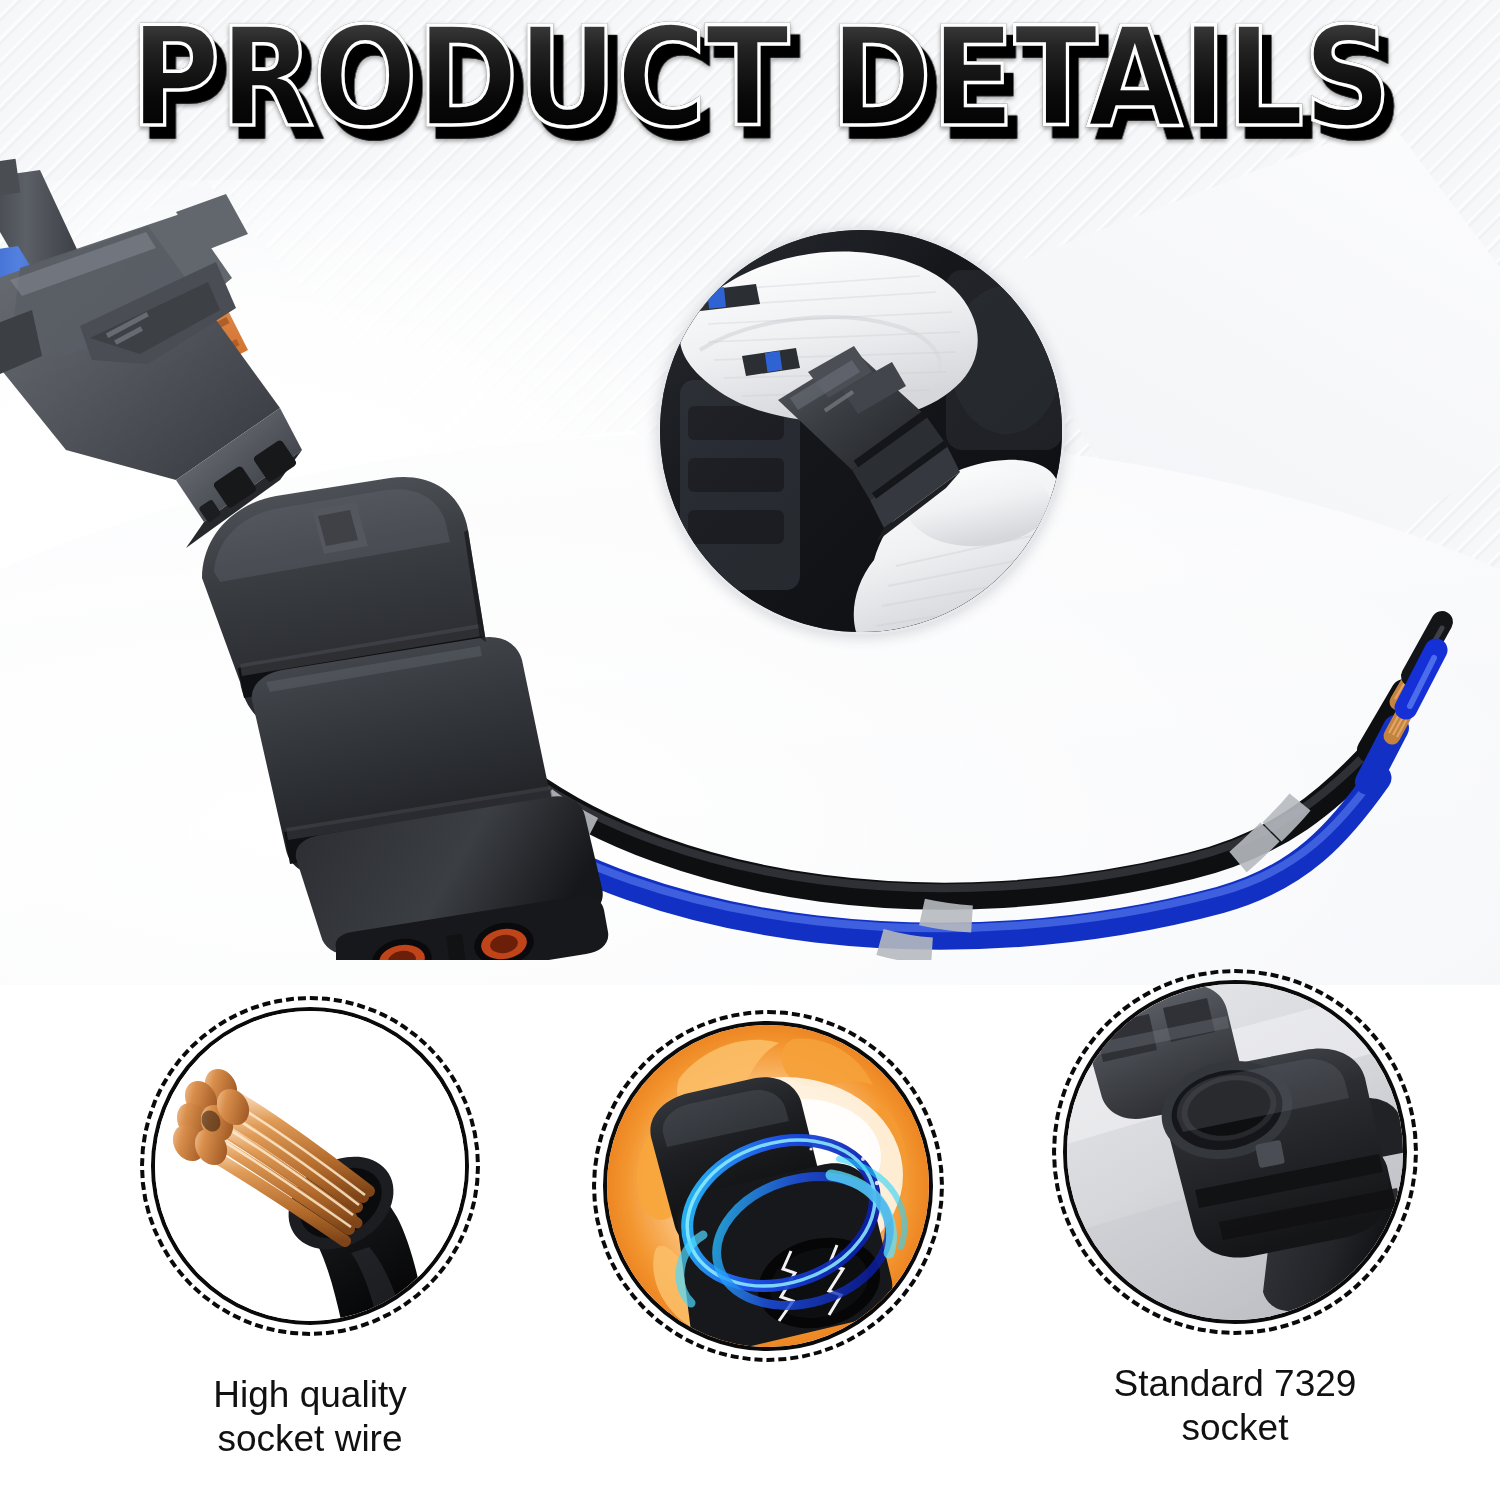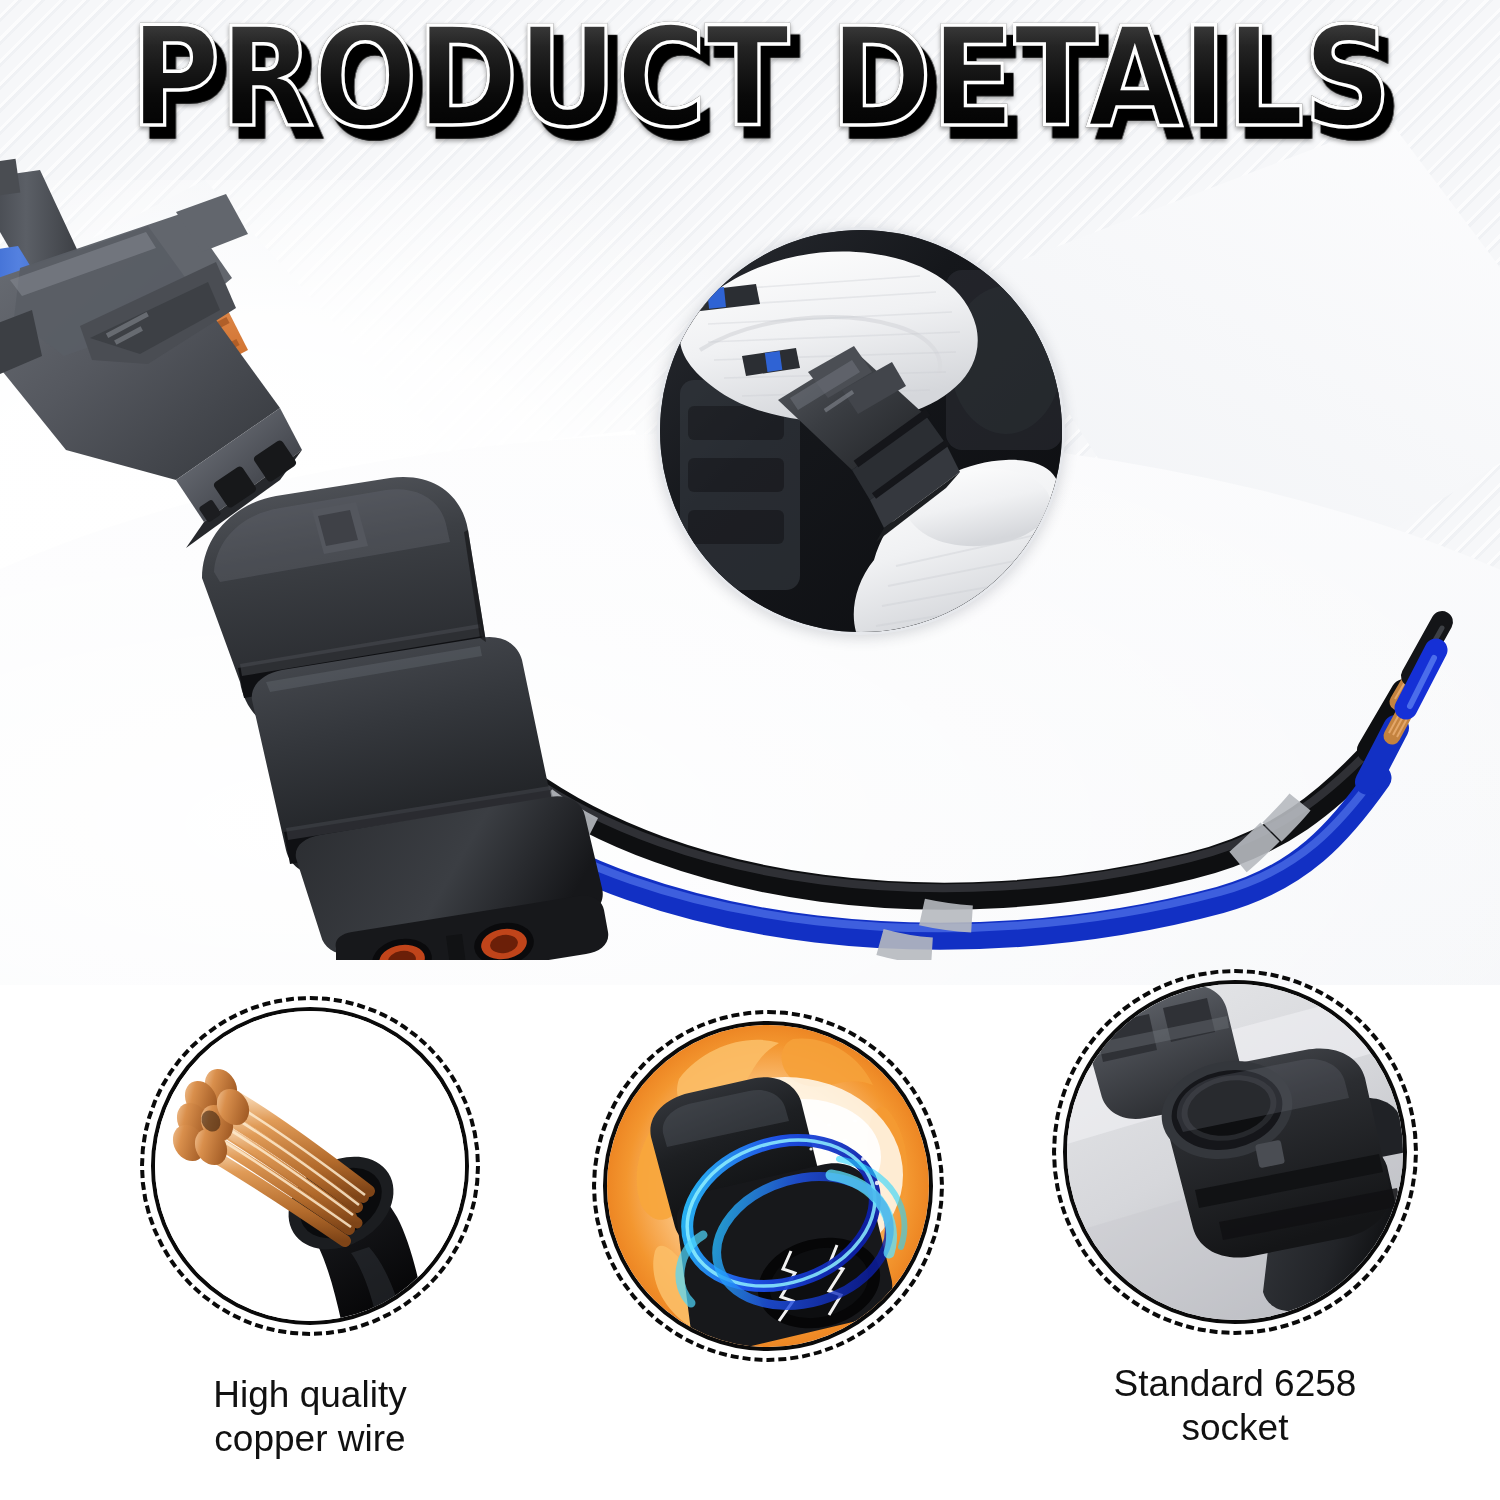--- a/index.html
+++ b/index.html
@@ -490,21 +490,21 @@
               <ellipse cx="56" cy="136" rx="15" ry="19" fill="url(#cu1)" transform="rotate(-30 56 136)"></ellipse>
               <ellipse cx="62" cy="112" rx="15" ry="19" fill="url(#cu1)" transform="rotate(-30 62 112)"></ellipse>
               <ellipse cx="78" cy="96" rx="15" ry="19" fill="url(#cu1)" transform="rotate(-30 78 96)"></ellipse>
               <ellipse cx="56" cy="110" rx="9" ry="11" fill="#2b180a" opacity=".55" transform="rotate(-30 56 110)"></ellipse>
             </g>
           </g>
         </svg>
       </div>
     </div>
     <div class="feat-cap">High quality
-copper wire</div>
+socket wire</div>
   </div>
 
   <div class="feat feat-b">
     <div class="feat-circle">
       <div class="feat-dash"></div>
       <div class="feat-solid">
         <svg width="322" height="322" viewBox="0 0 322 322">
           <defs>
             <radialGradient id="fire" cx="50%" cy="50%" r="55%">
               <stop offset="0%" stop-color="#ffffff"></stop>
@@ -645,17 +645,17 @@
             <path d="M 110 134 C 108 114 126 98 152 92 L 234 76 C 256 72 274 82 278 98
                      L 282 114 L 116 148 Z" fill="#666b73" opacity=".3"></path>
 
             <path d="M 276 298 L 322 290 L 330 326 L 286 334 Z" fill="#17181b"></path>
             <rect x="286" y="316" width="24" height="16" fill="#1b3fd0" transform="rotate(-11 298 324)"></rect>
             <rect x="306" y="312" width="22" height="16" fill="#0e0f11" transform="rotate(-11 317 320)"></rect>
           </g>
         </svg>
       </div>
     </div>
-    <div class="feat-cap">Standard 6258
+    <div class="feat-cap">Standard 7329
 socket</div>
   </div>
 
 </div>
 
 </body></html>

